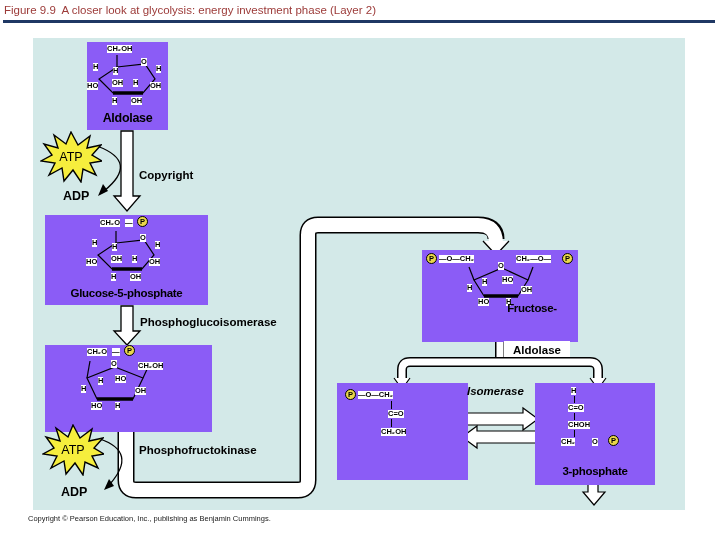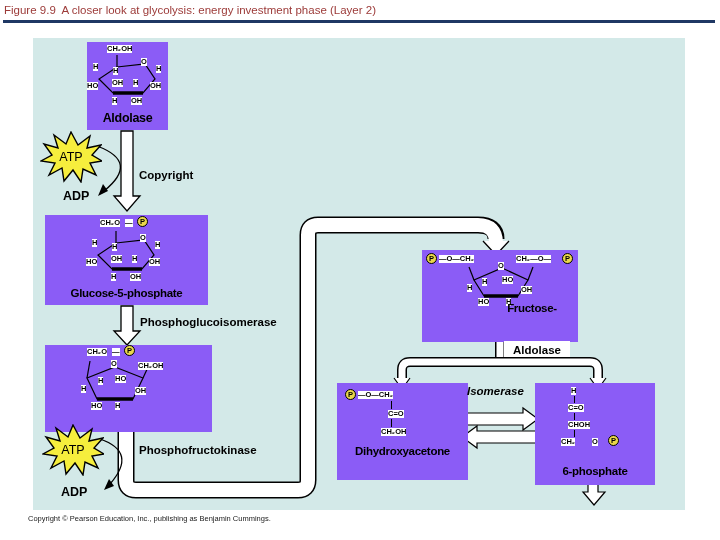--- a/index.html
+++ b/index.html
@@ -174,34 +174,33 @@
   <div class="molname" style="top:52px;margin-left:32px;">Fructose-</div>
 </div>
 
 <div class="molbox" style="left:337px;top:383px;width:131px;height:97px;">
   <span class="pcirc" style="left:8px;top:6px;">P</span>
   <span class="atom" style="left:21px;top:8px;">—O—CH₂</span>
   <div class="vline" style="left:54px;top:18px;height:8px;"></div>
   <span class="atom" style="left:51px;top:27px;">C=O</span>
   <div class="vline" style="left:54px;top:36px;height:8px;"></div>
   <span class="atom" style="left:44px;top:45px;">CH₂OH</span>
-  <div class="molname" style="top:62px;">Dihydroxyacetone</div>
 </div>
 
 <div class="molbox" style="left:535px;top:383px;width:120px;height:102px;">
   <span class="atom" style="left:36px;top:4px;">H</span>
   <div class="vline" style="left:39px;top:13px;height:7px;"></div>
   <span class="atom" style="left:33px;top:21px;">C=O</span>
   <div class="vline" style="left:39px;top:30px;height:7px;"></div>
   <span class="atom" style="left:33px;top:38px;">CHOH</span>
   <div class="vline" style="left:39px;top:47px;height:7px;"></div>
   <span class="atom" style="left:26px;top:55px;">CH₂</span>
   <span class="atom" style="left:57px;top:55px;">O</span>
   <span class="pcirc" style="left:73px;top:52px;">P</span>
-  <div class="molname" style="top:82px;">6-phosphate</div>
+  <div class="molname" style="top:82px;">3-phosphate</div>
 </div>
 
 <div class="atpburst" style="left:40px;top:131px;">
   <svg width="62" height="52" viewBox="0 0 62 52">
     <polygon points="31,1 38,14 50,5 47,17 61,14 52,24 62,30 50,32 56,44 43,38 41,51 33,39 24,50 22,37 9,44 15,32 1,30 12,24 4,13 18,17 14,4 26,13" fill="#f6ee3d" stroke="#000" stroke-width="1.4"></polygon>
   </svg>
   <span>ATP</span>
 </div>
 <span class="adp" style="left:63px;top:189px;">ADP</span>
 

